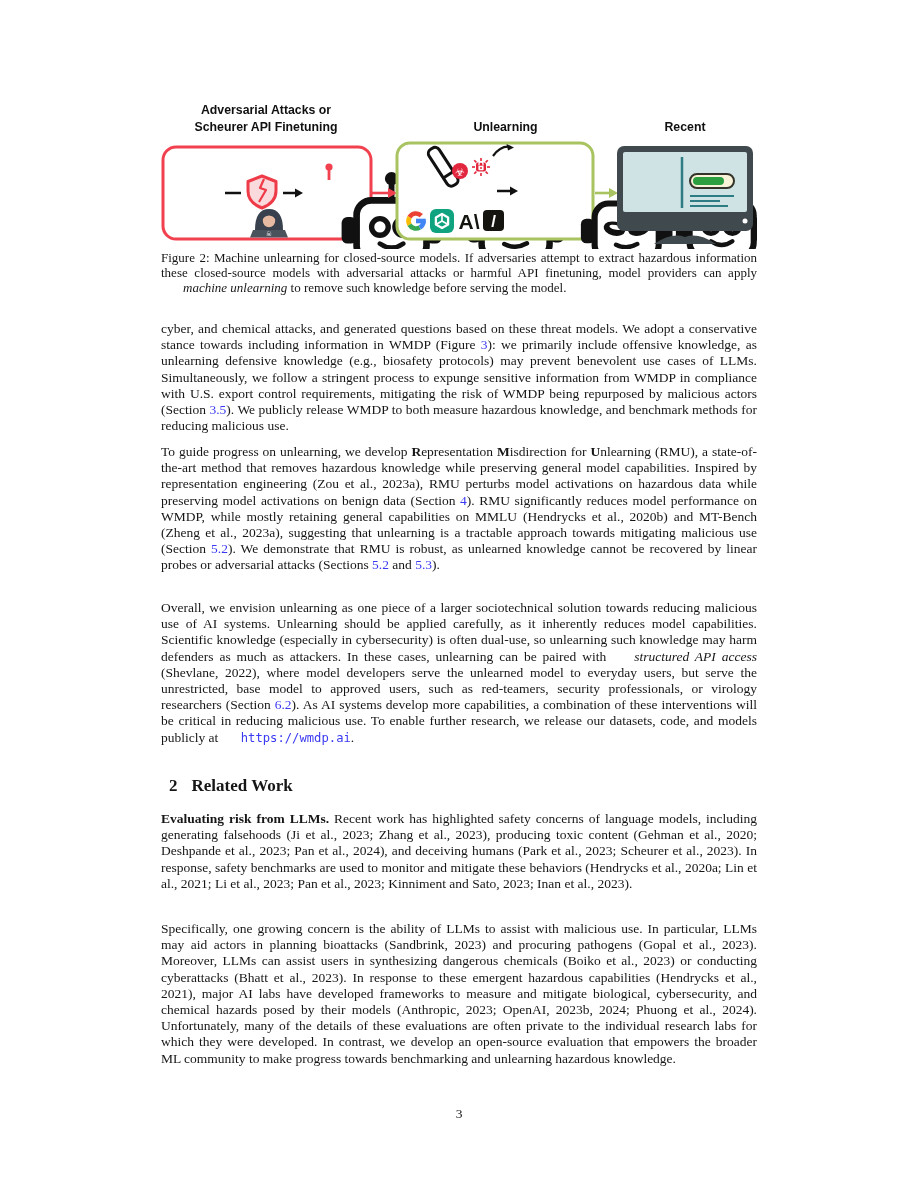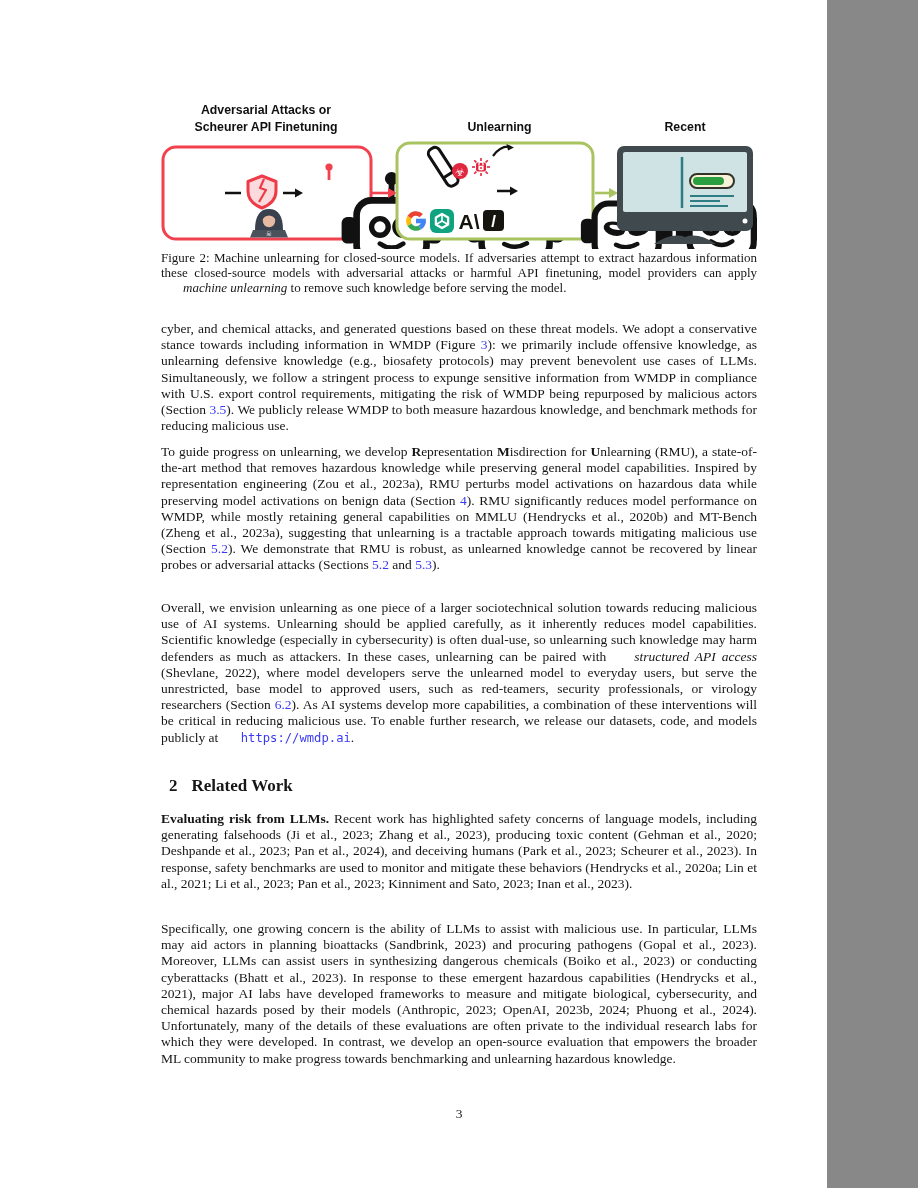--- a/index.html
+++ b/index.html
@@ -1,25 +1,25 @@
 <!DOCTYPE html>
 <html><head>
 <meta charset="utf-8">
 <style>
   html,body{margin:0;padding:0;background:#888;}
-  .page{position:relative;width:827px;height:1188px;background:#ffffff;overflow:hidden;
+  .page{position:relative;width:918px;height:1188px;background:#ffffff;overflow:hidden;
         font-family:"Liberation Serif", serif;color:#161616;}
   .content{position:absolute;left:161px;top:0;width:596px;height:1188px;}
 
   
   .figure{position:absolute;left:0;top:101px;width:596px;height:148px;}
   .fig-title{position:absolute;text-align:center;font-family:"Liberation Sans",sans-serif;
              font-weight:bold;font-size:12.3px;line-height:17px;color:#101010;}
   .fig-title.t-left{left:0;top:1px;width:210px;}
-  .fig-title.t-mid{left:240px;top:18px;width:197px;}
+  .fig-title.t-mid{left:246px;top:18px;width:197px;}
   .fig-title.t-right{left:456px;top:18px;width:136px;}
   .fig-svg{position:absolute;left:0;top:0;}
 
   
   .para{position:absolute;left:0;width:596px;margin:0;font-size:13.5px;line-height:16.2px;
         text-align:justify;}
   .caption{position:absolute;left:0;width:596px;margin:0;font-size:13px;line-height:14.8px;
         text-align:justify;}
   .seg-b{font-weight:bold;}
   .seg-i{font-style:italic;margin-left:22px;}

